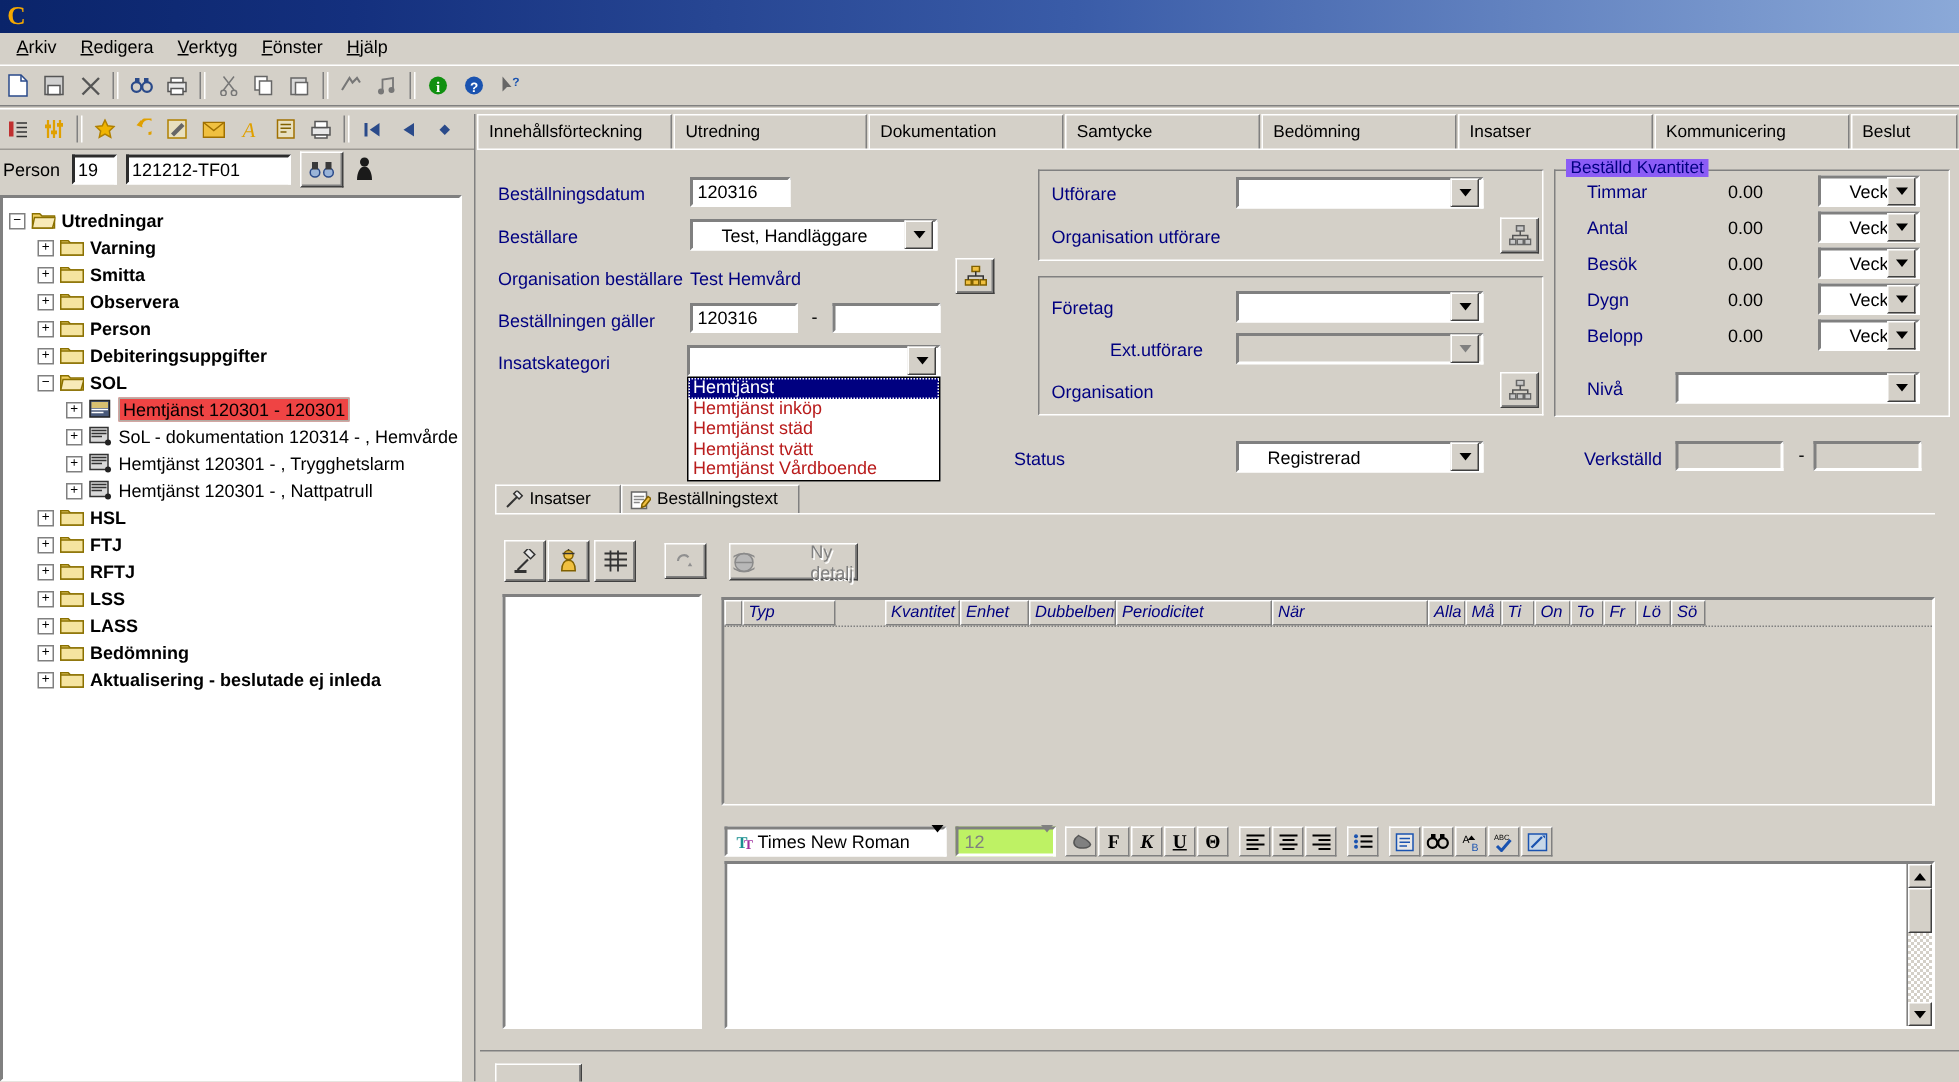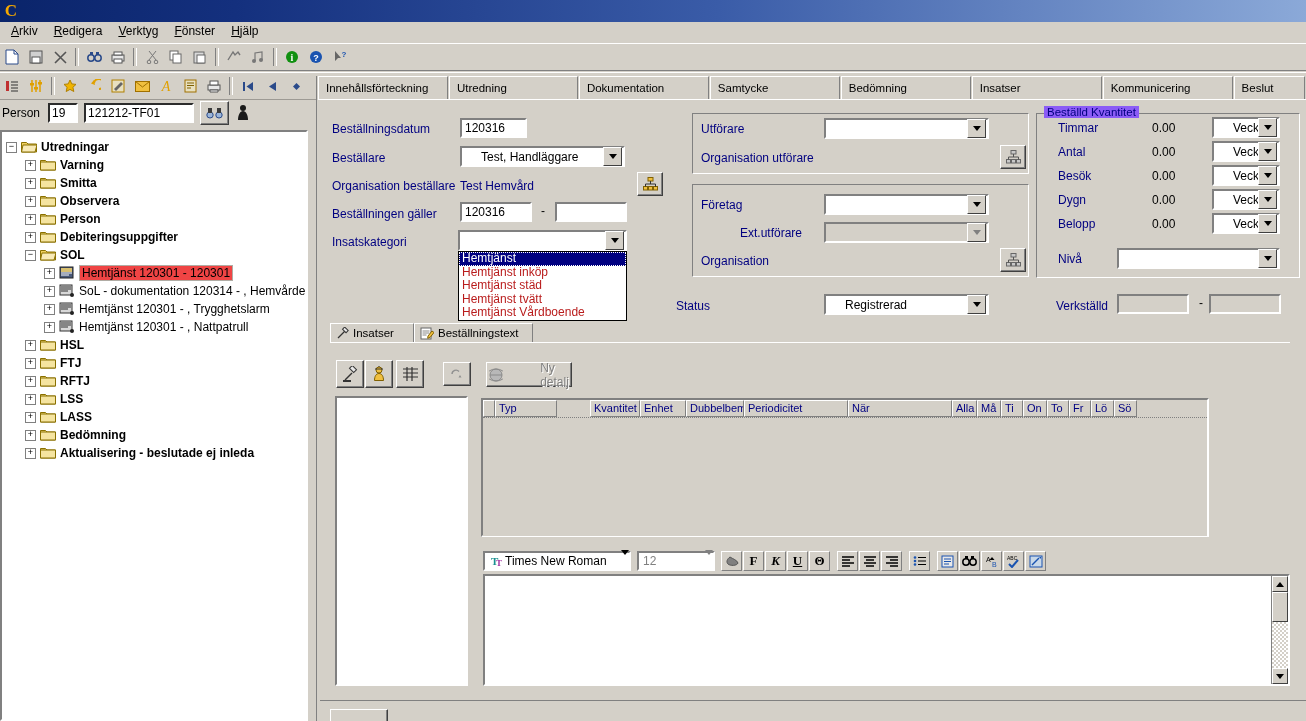--- a/index.html
+++ b/index.html
@@ -196,21 +196,21 @@
     border:1px solid;border-color:#fff #808080 #808080 #fff;
     display:flex;align-items:center;justify-content:center;font-size:13px;cursor:default;
     margin-right:1px;box-sizing:border-box;
   }
   .esep{width:6px;}
   .fontcombo{
     width:148px;height:20px;background:#fff;box-sizing:border-box;
     border:2px solid;border-color:#808080 #fff #fff #808080;display:flex;align-items:center;
   }
   .sizecombo{
-    width:78px;height:20px;background:#ffffff;box-sizing:border-box;
+    width:67px;height:20px;background:#bef264;box-sizing:border-box;
     border:2px solid;border-color:#808080 #fff #fff #808080;display:flex;align-items:center;
     color:#808080;
   }
 
   
   .editarea{
     position:absolute;background:#fff;
     border:2px solid;border-color:#808080 #fff #fff #808080;box-sizing:border-box;
     display:flex;
   }
@@ -839,21 +839,21 @@
       <svg width="14" height="14" viewBox="0 0 14 14">
           <circle cx="7" cy="7" r="6" fill="#b8b8b8" stroke="#8a8a8a"></circle>
           <path d="M1 7h12M7 1a9 6 0 000 12M7 1a9 6 0 010 12" stroke="#8a8a8a" fill="none"></path>
         </svg>
     </span>
     <span>Ny detalj</span>
   </div>
 
   <div class="listbox" style="left:335px;top:396px;width:133px;height:290px;"></div>
 
-  <div class="gridwrap" style="left:481px;top:398px;width:728px;height:139px;">
+  <div class="gridwrap" style="left:481px;top:398px;width:809px;height:139px;font-style:italic;">
     <div class="gridhead" id="gridhead">
         <div class="gh" style="width: 12px;"></div>
         <div class="gh" style="width: 62px;">Typ</div>
         <div class="gh" style="width: 50px; margin-left: 33px;">Kvantitet</div>
         <div class="gh" style="width: 46px;">Enhet</div>
         <div class="gh" style="width: 58px;">Dubbelbem</div>
         <div class="gh" style="width: 104px;">Periodicitet</div>
         <div class="gh" style="width: 104px;">När</div>
         <div class="gh" style="width: 25px;">Alla</div>
         <div class="gh" style="width: 24px;">Må</div>

